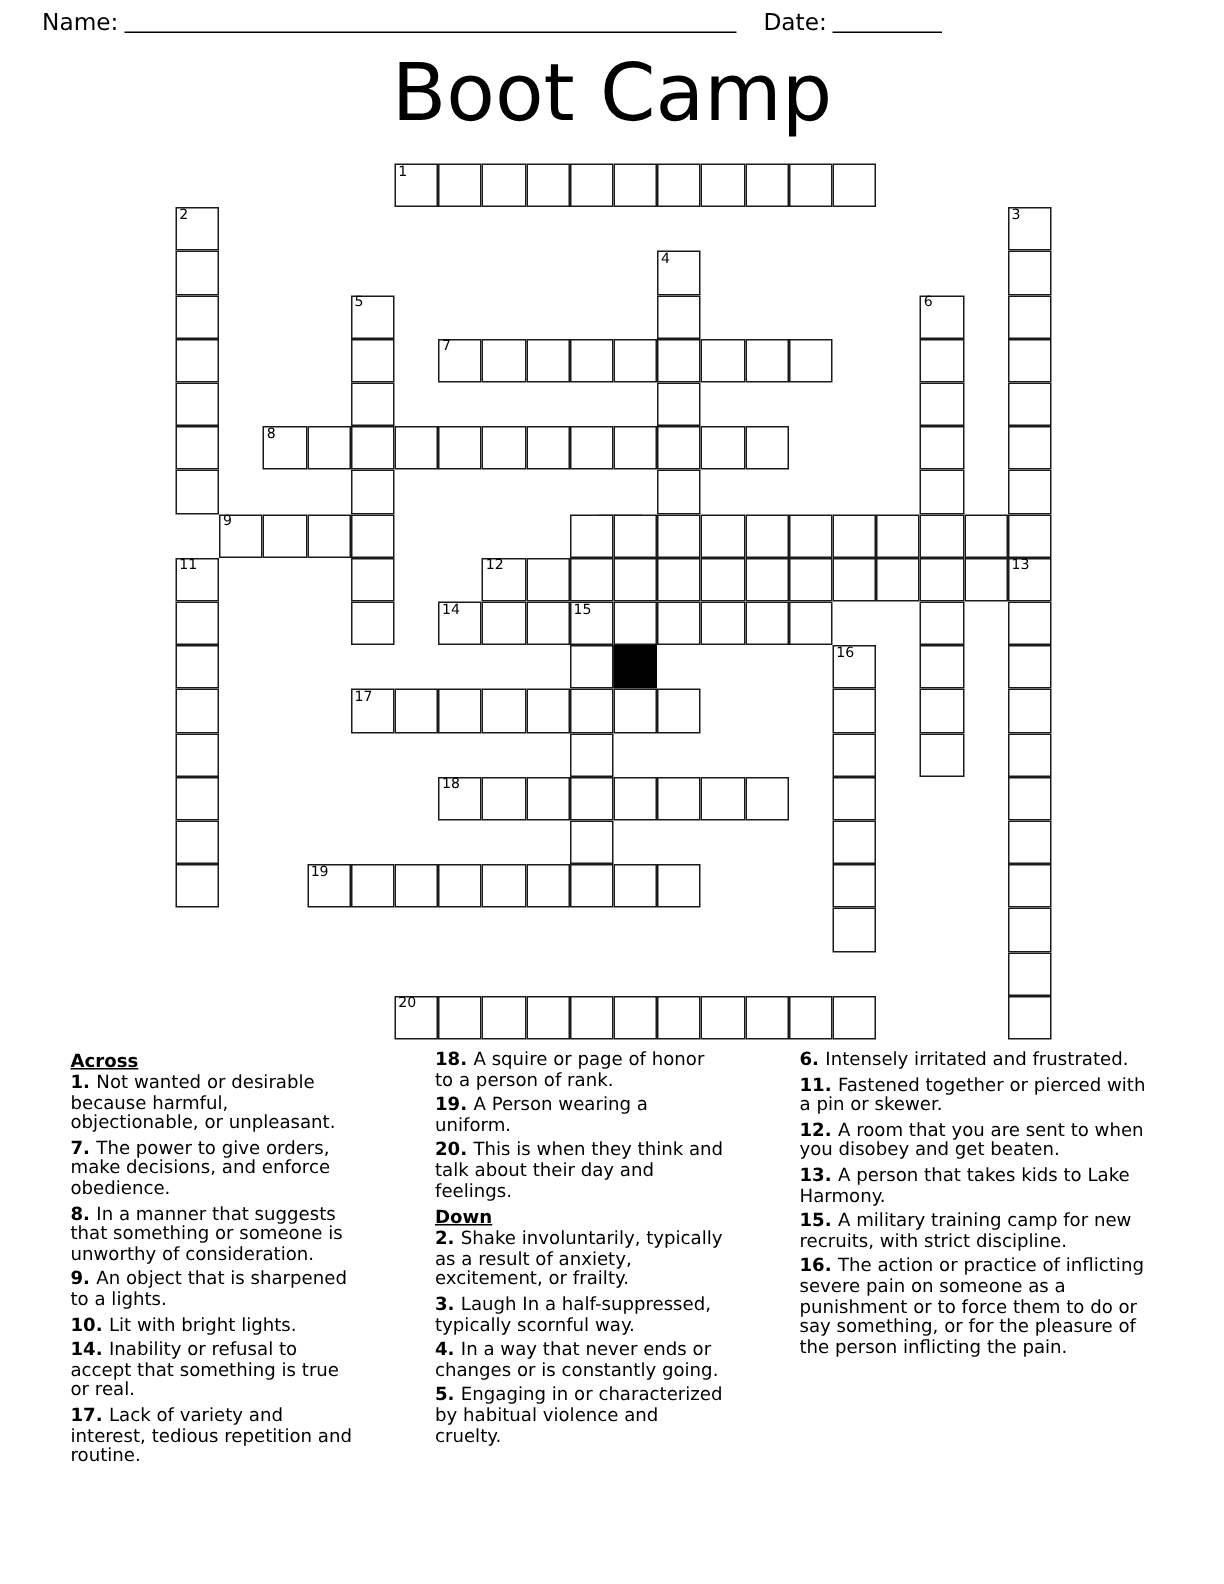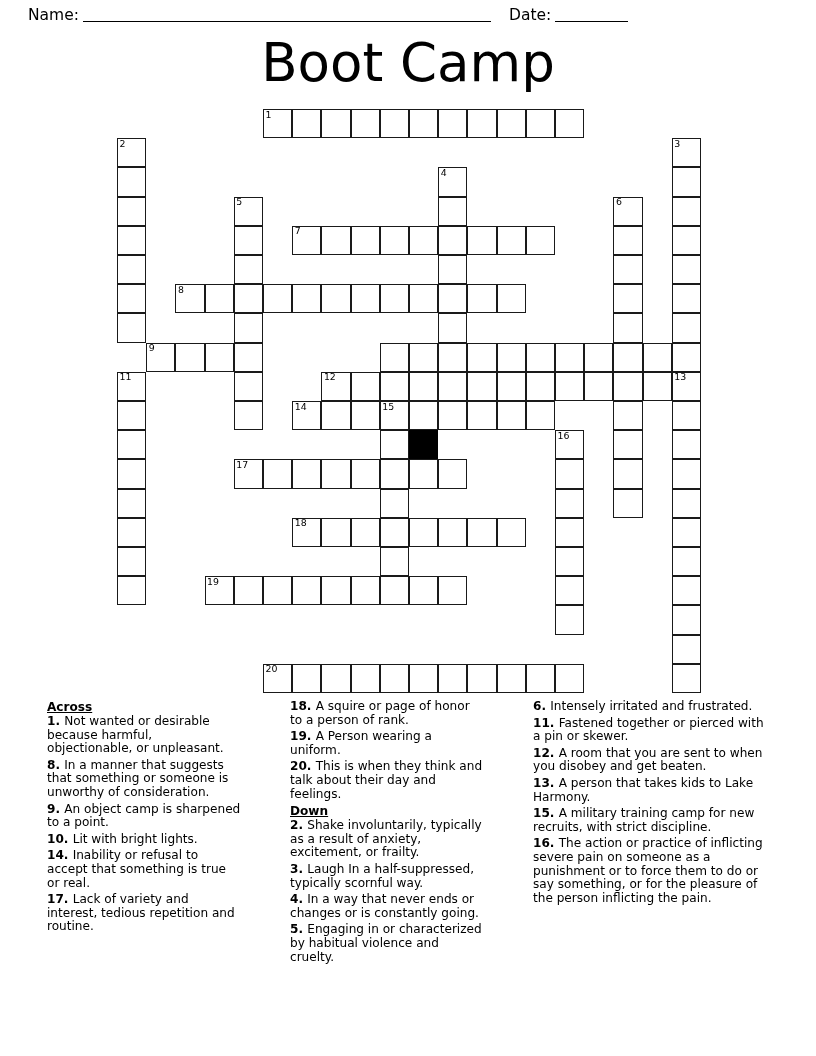--- a/index.html
+++ b/index.html
@@ -312,22 +312,23 @@
       <div class="cell" style="left: 408.8px; top: 554.8px;"></div>
       <div class="cell" style="left: 438px; top: 554.8px;"></div>
       <div class="cell" style="left: 554.8px; top: 554.8px;"></div>
     </div>
 
   <div class="clues">
     <div class="col col1">
       <div class="sect">Across</div>
       <div id="col1-clues">
           <div class="clue"><span class="n">1. </span><span>Not wanted or desirable because harmful, objectionable, or unpleasant.</span></div>
+          <div class="clue"><span class="n">7. </span><span>The power to give orders, make decisions, and enforce obedience.</span></div>
           <div class="clue"><span class="n">8. </span><span>In a manner that suggests that something or someone is unworthy of consideration.</span></div>
-          <div class="clue"><span class="n">9. </span><span>An object camp is sharpened to a point.</span></div>
+          <div class="clue"><span class="n">9. </span><span>An object that is sharpened to a lights.</span></div>
           <div class="clue"><span class="n">10. </span><span>Lit with bright lights.</span></div>
           <div class="clue"><span class="n">14. </span><span>Inability or refusal to accept that something is true or real.</span></div>
           <div class="clue"><span class="n">17. </span><span>Lack of variety and interest, tedious repetition and routine.</span></div>
         </div>
     </div>
     <div class="col col2">
       <div id="col2-top">
           <div class="clue"><span class="n">18. </span><span>A squire or page of honor to a person of rank.</span></div>
           <div class="clue"><span class="n">19. </span><span>A Person wearing a uniform.</span></div>
           <div class="clue"><span class="n">20. </span><span>This is when they think and talk about their day and feelings.</span></div>

